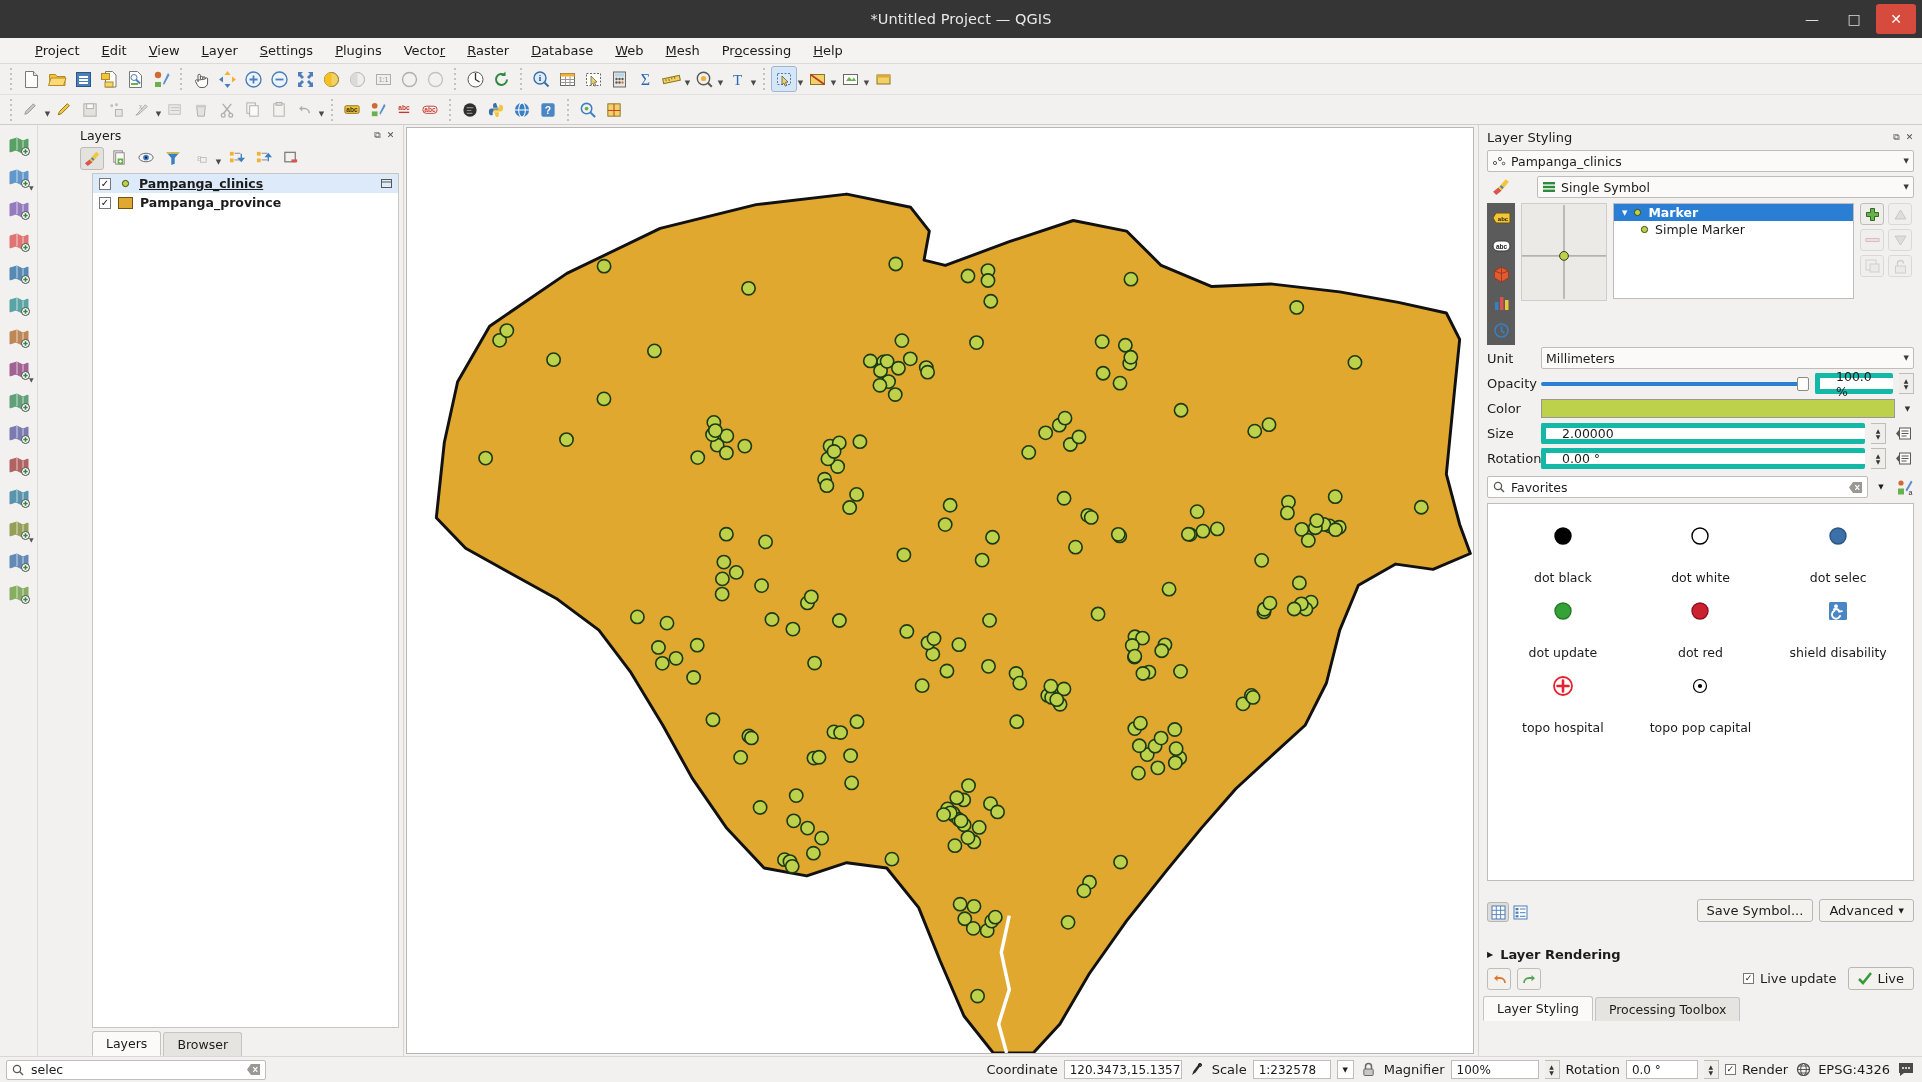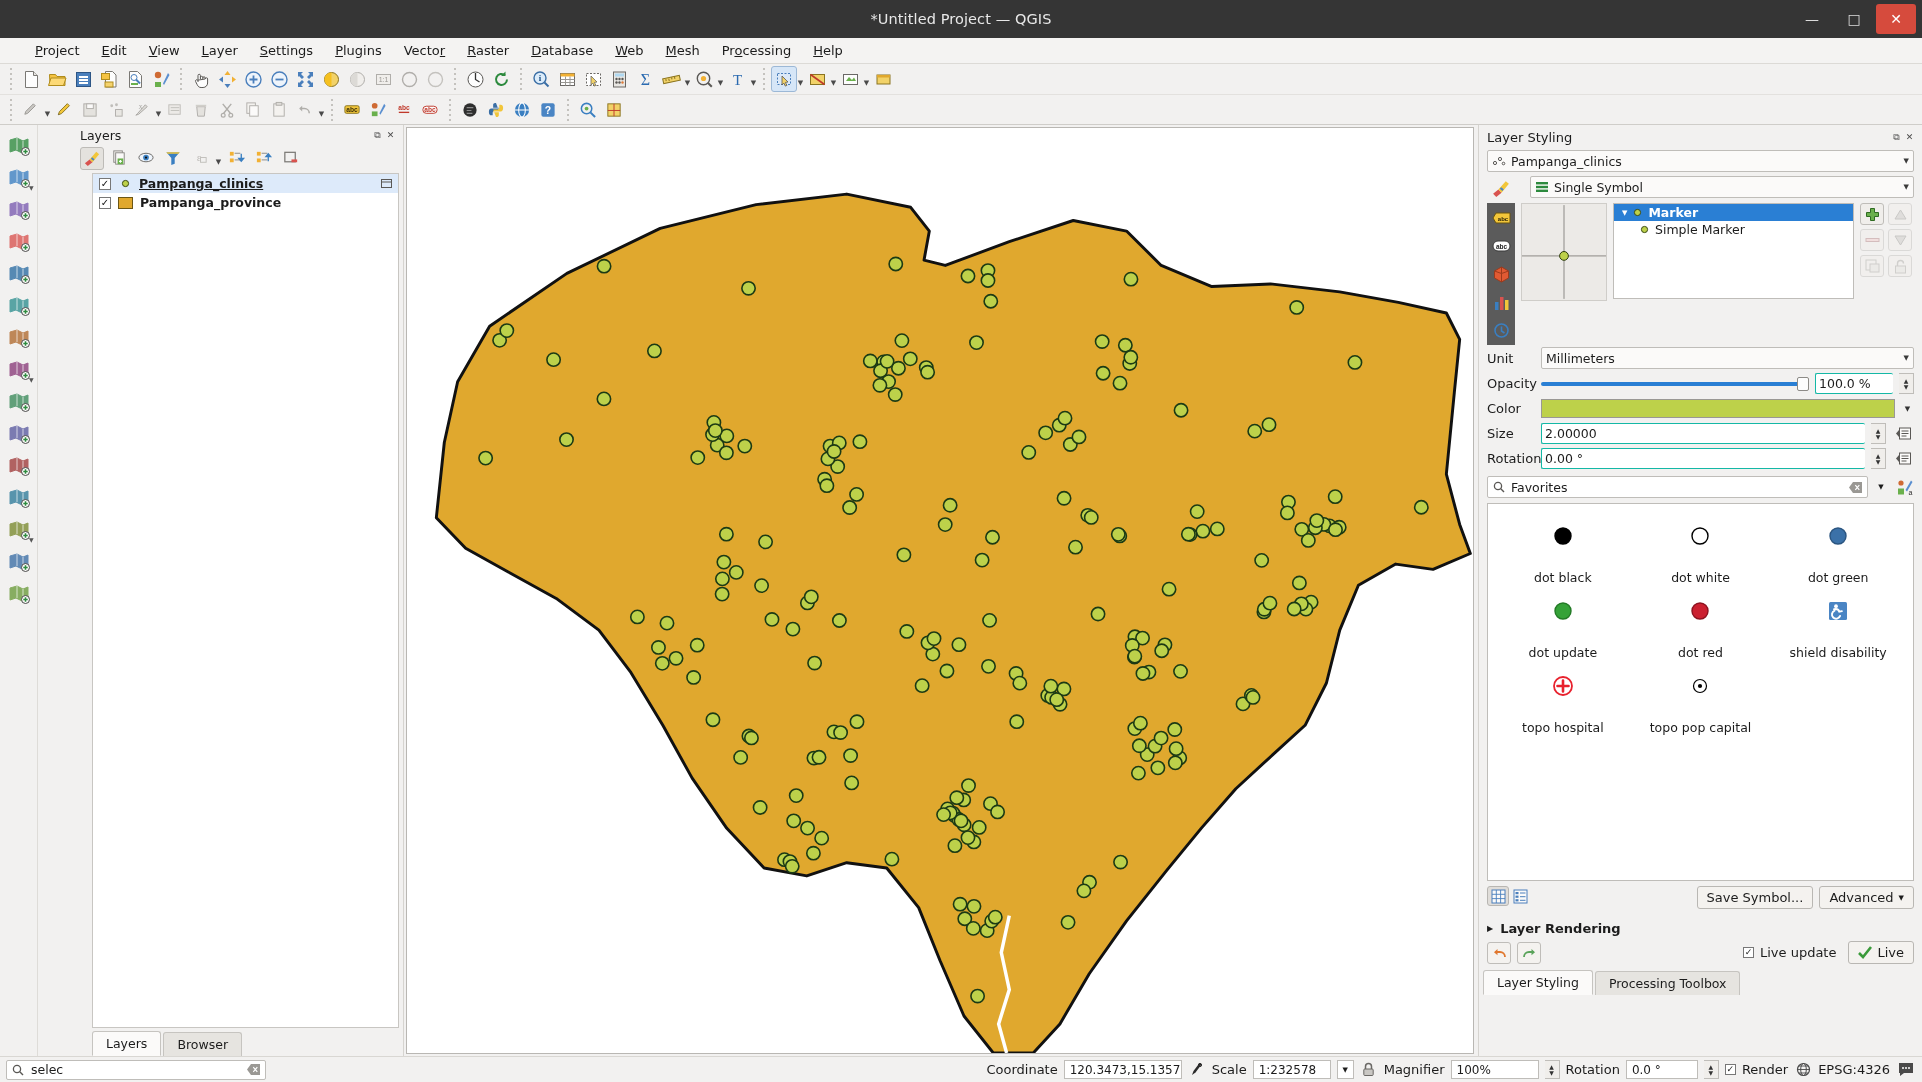--- a/index.html
+++ b/index.html
@@ -76,36 +76,36 @@
   .symtree { flex:1; height:96px; background:#fff; border:1px solid #bfbdb9; }
   .symrow { height:17px; display:flex; align-items:center; gap:6px; padding:0 5px; font-size:12.5px; }
   .symrow.sel { background:#2a7fd4; color:#fff; }
   .symrow .tri { font-size:7px; }
   .sidebtns { width:54px; display:flex; flex-wrap:wrap; gap:4px; align-content:flex-start; }
   .sbtn { width:24px; height:22px; border:1px solid #bfbdb9; background:#f0eeeb; border-radius:3px; display:flex; align-items:center; justify-content:center; }
   .sbtn.dis { opacity:.45; }
 
   .fld { display:flex; align-items:center; gap:6px; padding:2px 8px; }
   .fld label { width:48px; font-size:13px; }
-  .ipt { flex:1; height:21px; background:#fff; border:1px solid #14b8a6; border-radius:2px; display:flex; align-items:center; padding:0 3px; font-size:12.5px; }
+  .ipt { flex:1; height:21px; background:#fff; border:5px solid #14b8a6; border-radius:2px; display:flex; align-items:center; padding:0 16px; font-size:12.5px; }
   .spin { width:15px; height:21px; border:1px solid #bfbdb9; border-left:none; background:#f0eeeb; display:flex; flex-direction:column; align-items:center; justify-content:center; font-size:6px; line-height:6px; color:#333; }
   .slider { flex:1; height:21px; display:flex; align-items:center; position:relative; }
   .strack { position:absolute; left:0; right:0; height:4px; background:#2a7fd4; border-radius:2px; }
   .shandle { position:absolute; right:0; width:12px; height:14px; background:#fdfdfd; border:1px solid #8d8b87; border-radius:2px; }
   .colorbar { flex:1; height:19px; background:#bdd14a; border:1px solid #9a9894; }
   .ddbtn { width:13px; height:21px; display:flex; align-items:center; justify-content:center; font-size:7px; color:#333; }
 
   .searchrow { display:flex; align-items:center; gap:5px; padding:5px 8px 3px; }
   .searchbox { flex:1; height:22px; background:#fff; border:1px solid #bfbdb9; border-radius:2px; display:flex; align-items:center; gap:6px; padding:0 5px; font-size:12.5px; }
   .gallery { margin:2px 8px 0; background:#fff; border:1px solid #bfbdb9; height:378px; padding:14px 6px; }
   .gallery .grid { display:grid; grid-template-columns:repeat(3,1fr); row-gap:8px; }
   .gcell { display:flex; flex-direction:column; align-items:center; gap:16px; }
   .gcell .gicon { height:36px; display:flex; align-items:center; justify-content:center; }
   .gcell .glbl { font-size:12.5px; text-align:center; line-height:15px; }
-  .galbar { display:flex; align-items:flex-start; padding:5px 8px; }
+  .galbar { display:flex; align-items:flex-end; padding:18px 8px; }
   .gbtn { width:22px; height:20px; border:1px solid transparent; border-radius:3px; display:flex; align-items:center; justify-content:center; }
   .gbtn.on { background:#e0ddd9; border-color:#b8b6b2; }
   .pbtn { height:23px; padding:0 9px; background:#f4f2ef; border:1px solid #b9b7b3; border-radius:3px; font-size:13px; display:flex; align-items:center; gap:5px; }
   .lrhdr { display:flex; align-items:center; gap:7px; padding:7px 8px 5px; font-size:13px; font-weight:bold; }
   .lrhdr .tri { font-size:8px; font-weight:normal; }
   .botbar { display:flex; align-items:center; gap:6px; padding:0 8px 5px; }
   .rbtn2 { width:24px; height:22px; border:1px solid #bfbdb9; background:#f4f2ef; border-radius:3px; display:flex; align-items:center; justify-content:center; }
 
   
   .statusbar { height:26px; background:#f2f1f0; border-top:1px solid #d9d7d3; display:flex; align-items:center; padding:0 6px; gap:6px; font-size:12.5px; }
@@ -975,21 +975,21 @@
         <svg width="14" height="12" viewBox="0 0 14 12">
             <circle cx="3" cy="8" r="1.6" fill="none" stroke="#5a5855"></circle>
             <circle cx="8" cy="4" r="1.6" fill="none" stroke="#5a5855"></circle>
             <circle cx="11.5" cy="8.5" r="1.3" fill="none" stroke="#5a5855"></circle>
           </svg>
         <span>Pampanga_clinics</span>
         <span class="dn">▼</span>
       </div>
     </div>
     <div class="rp-row" style="padding-top:1px">
-      <div style="display:flex; gap:15px; align-items:flex-end;">
+      <div style="display:flex; gap:22px; align-items:flex-start;">
         <div style="width:28px; display:flex; justify-content:center;">
           <svg width="20" height="20" viewBox="0 0 19 19">
               <path d="M2 15l5-4 3 3-5 4z" fill="#d9534f"></path>
               <path d="M7 11l7-8 3 2.5-7 8.5z" fill="#f2c63a"></path>
               <path d="M9 9.5l2.5 2" stroke="#4a85c4" stroke-width="2"></path>
             </svg>
         </div>
         <div class="combo" style="flex:1">
           <svg width="14" height="12" viewBox="0 0 14 12">
               <rect x="1" y="1" width="12" height="2.4" fill="#2d8a3e"></rect>
@@ -1190,21 +1190,21 @@
               </svg>
             </div>
             <div class="glbl">dot  white</div>
           </div>
           <div class="gcell">
             <div class="gicon">
               <svg width="22" height="22" viewBox="0 0 22 22">
                 <circle cx="11" cy="11" r="8" fill="#3b71a8" stroke="#2b5580" stroke-width="1.4"></circle>
               </svg>
             </div>
-            <div class="glbl">dot green</div>
+            <div class="glbl">dot selec</div>
           </div>
           <div class="gcell">
             <div class="gicon">
               <svg width="22" height="22" viewBox="0 0 22 22">
                 <circle cx="11" cy="11" r="8" fill="#35a238" stroke="#237a26" stroke-width="1.4"></circle>
               </svg>
             </div>
             <div class="glbl">dot update</div>
           </div>
           <div class="gcell">

